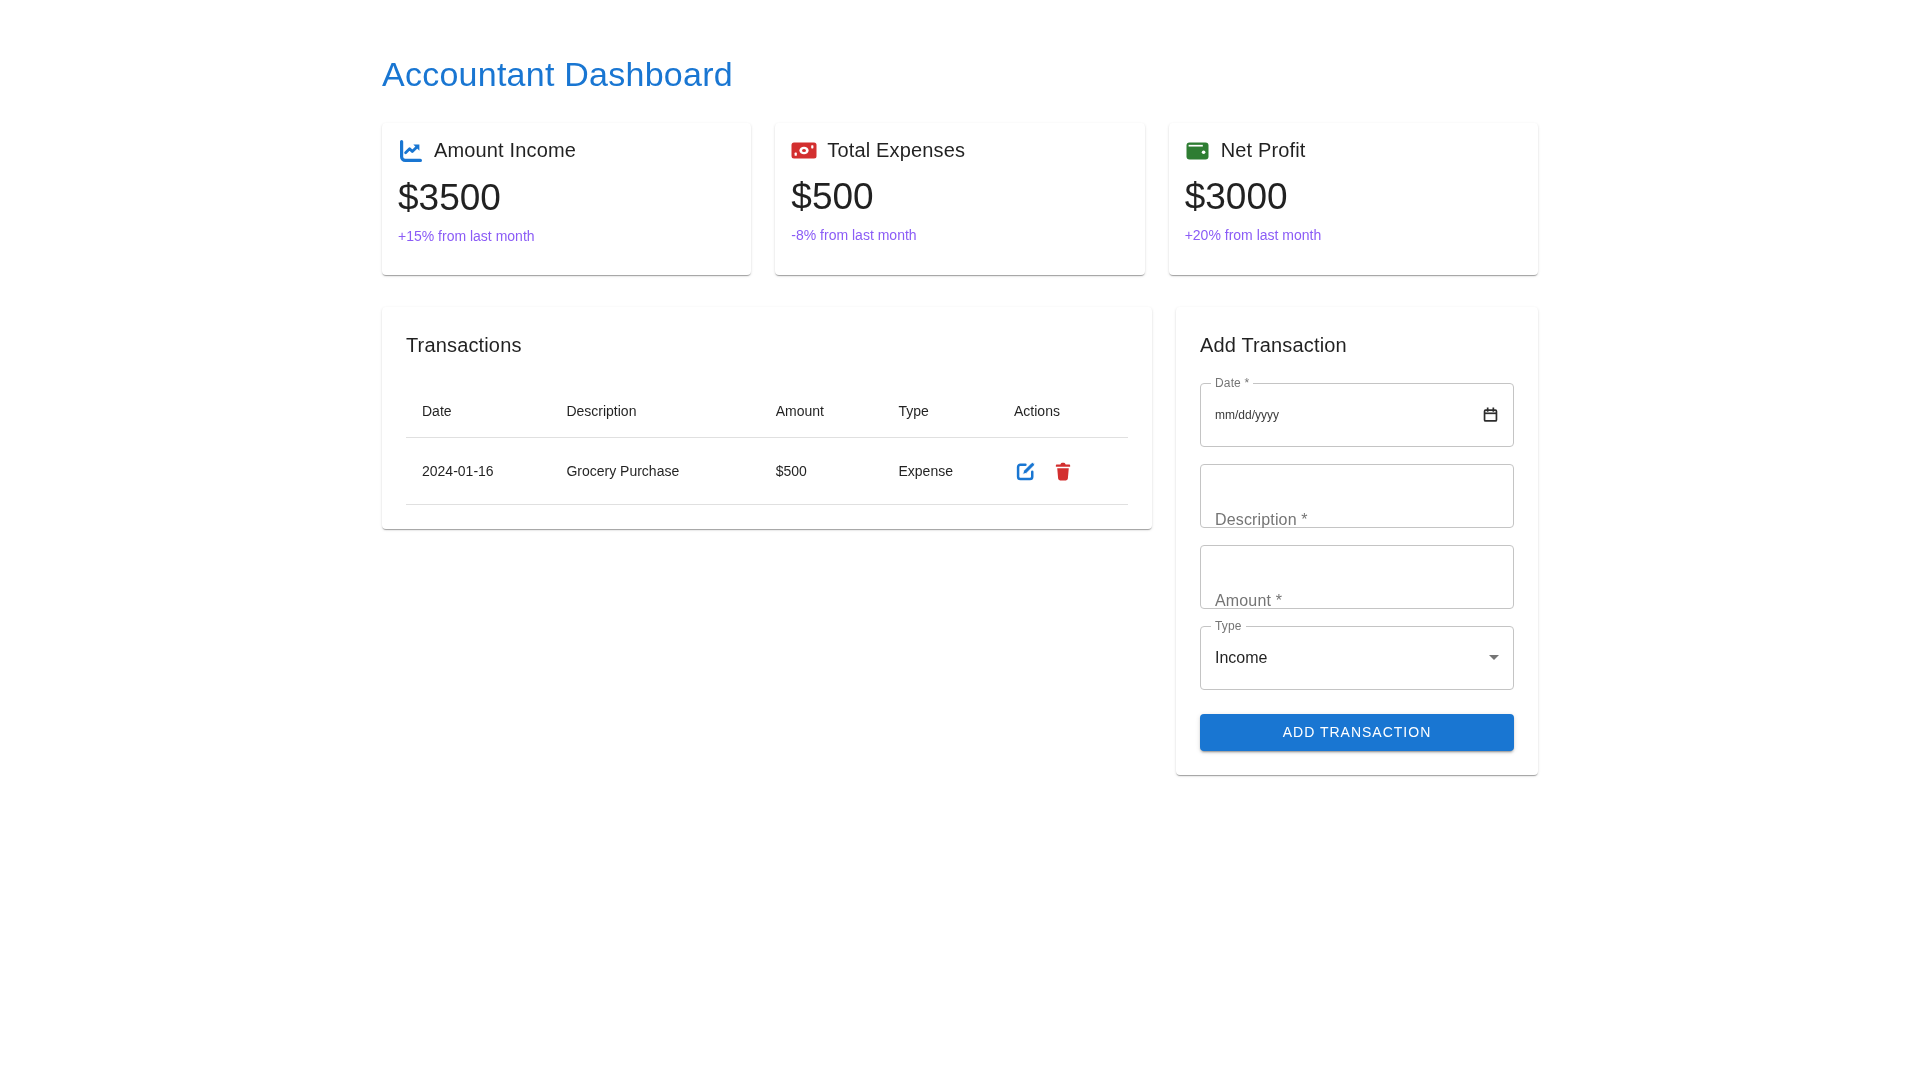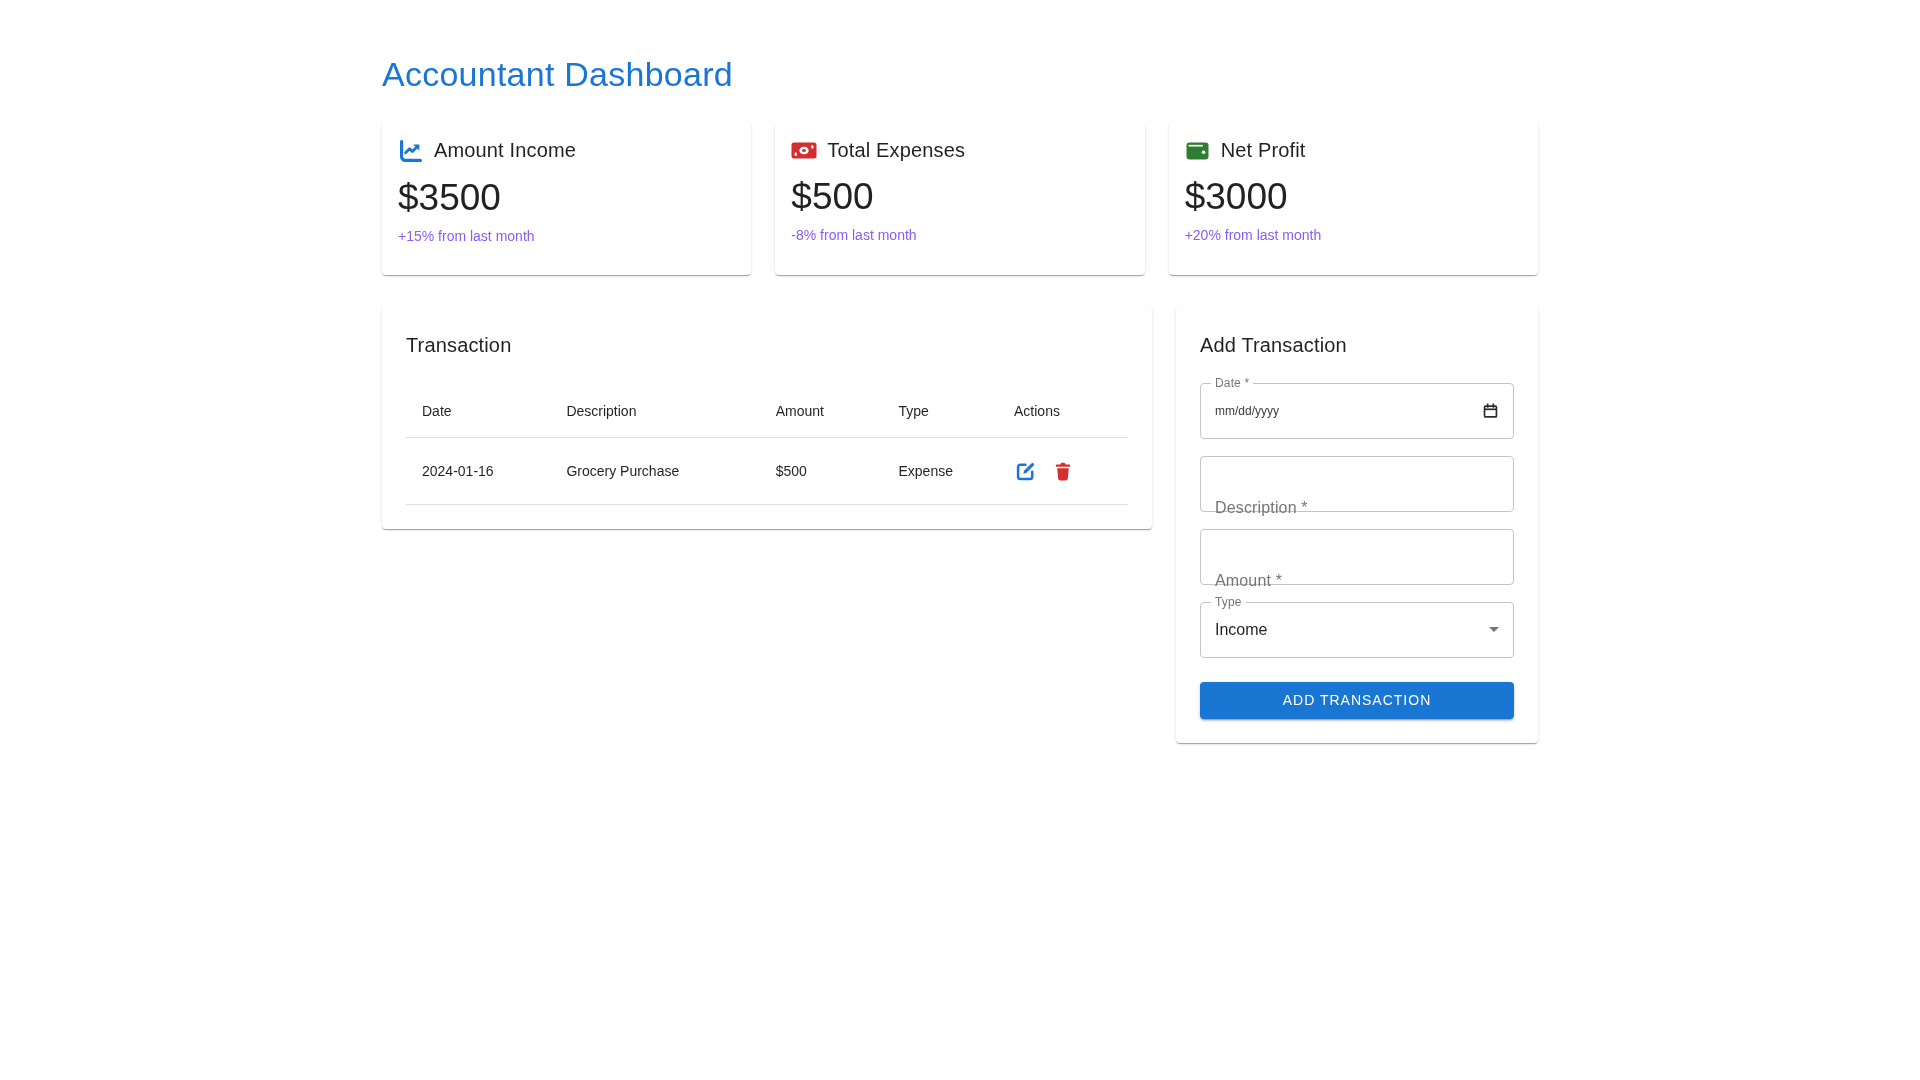--- a/index.html
+++ b/index.html
@@ -44,21 +44,21 @@
     font-size: 14px; line-height: 20px; padding: 21px 16px;
     border-bottom: 1px solid #e0e0e0; color: rgba(0,0,0,0.87);
   }
   .icon-btn {
     background: none; border: none; padding: 2px; cursor: pointer;
     display: inline-flex; align-items: center; vertical-align: middle;
   }
   .icon-btn + .icon-btn { margin-left: 10px; }
 
   .field {
-    position: relative; height: 56px; border: 1px solid #c4c4c4; border-radius: 4px;
+    position: relative; height: 64px; border: 1px solid #c4c4c4; border-radius: 4px;
     display: flex; align-items: center; padding: 0 14px; margin-top: 17px;
     background: #fff; cursor: text;
   }
   .field-first { margin-top: 24px; }
   .float-label {
     position: absolute; top: -8px; left: 10px; background: #fff;
     padding: 0 4px; font-size: 12px; line-height: 14px; color: #757575; letter-spacing: 0.15px;
   }
   .inline-label { font-size: 16px; color: #757575; letter-spacing: 0.15px; margin-top: 48px; }
   .field-value { font-size: 12px; color: #3b3b3b; }
@@ -128,21 +128,21 @@
       </div>
       <div class="stat-value">$3000</div>
       <div class="stat-sub">+20% from last month</div>
     </div>
 
   </div>
 
   <div class="panels-row">
 
     <div class="card panel transactions-panel">
-      <h2 class="panel-title">Transaction</h2>
+      <h2 class="panel-title">Transactions</h2>
       <table class="tx-table">
         <colgroup>
           <col style="width:20%">
             <col style="width:29%">
             <col style="width:17%">
             <col style="width:16%">
             <col style="width:18%">
         </colgroup>
         <thead>
           <tr>

